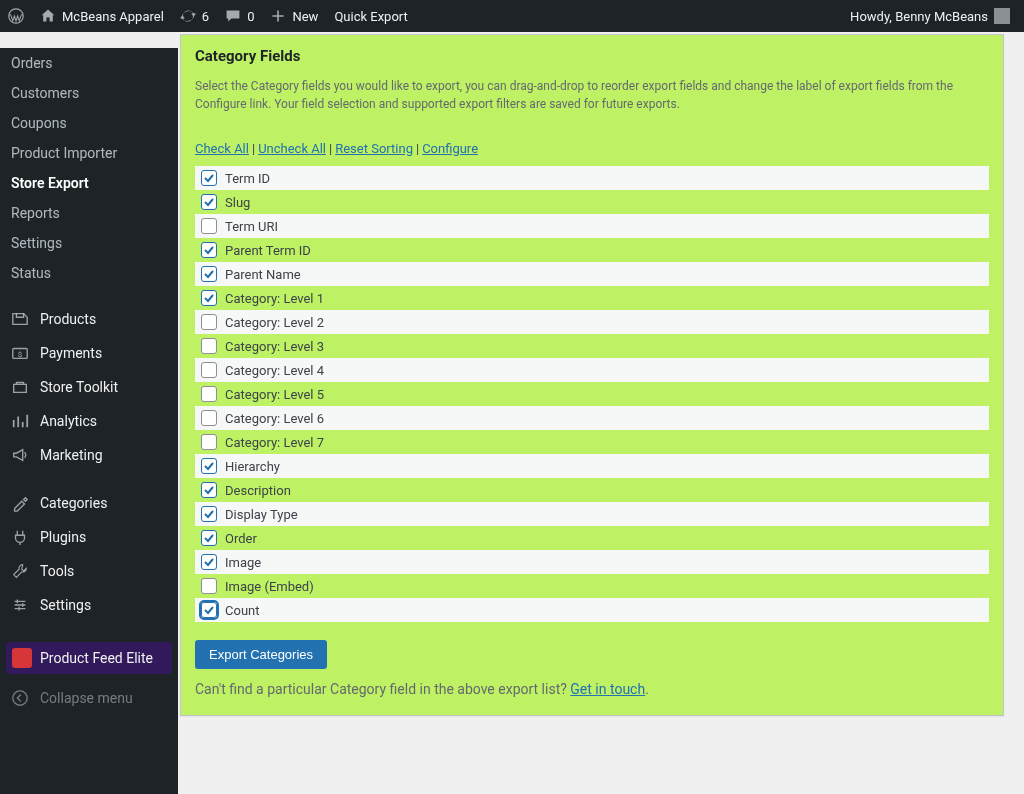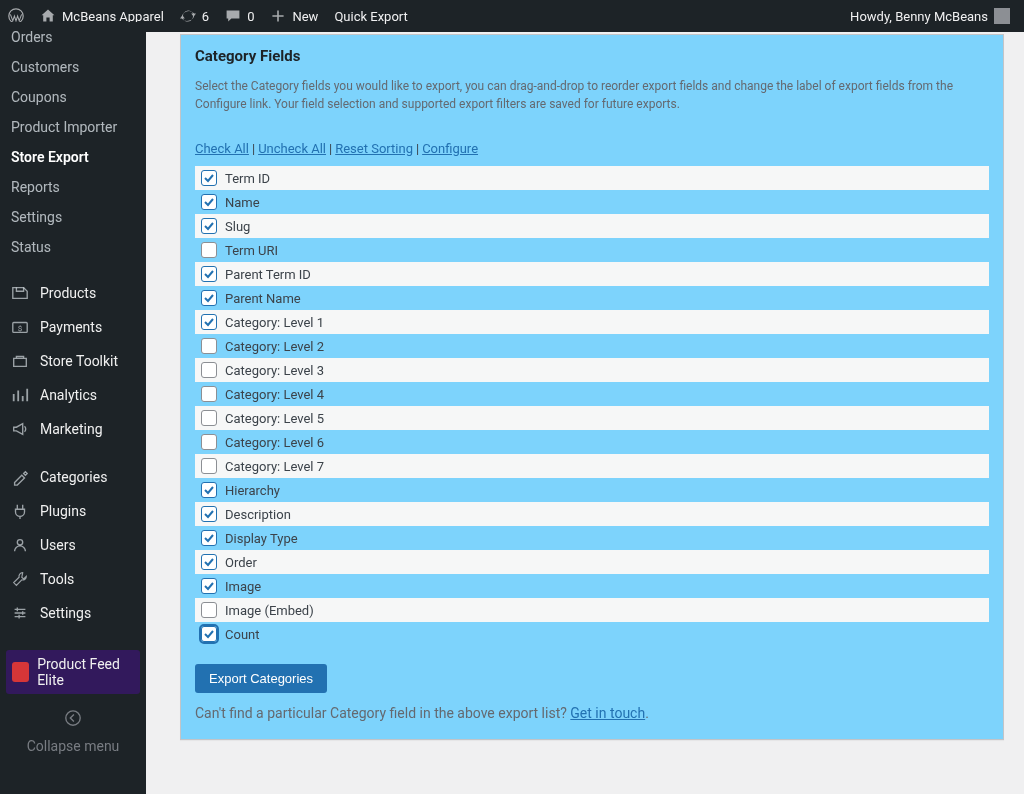--- a/index.html
+++ b/index.html
@@ -32,51 +32,51 @@
     color: #f0f0f1;
     cursor: pointer;
     gap: 6px;
     text-align: right;
   }
   .ab-icon { display:inline-flex; width:16px; height:16px; align-items:center; justify-content:center; }
   .ab-avatar { width:16px; height:16px; background:#8c8f94; display:inline-block;}
   
   .sidebar {
     position: absolute;
-    left: 0; top: 22px; bottom: 0;
-    width: 146px;
+    left: 0; top: 48px; bottom: 0;
+    width: 178px;
     background: #1d2327;
     color: #f0f0f0;
     font-size: 14px;
   }
   .sidebar ul { list-style: none; }
   .sub-item, .main-item, .collapse-item {
     display: flex;
     align-items: center;
     padding: 7px 10px;
     color: rgba(240,246,252,.7);
     cursor: pointer;
   }
   .sub-item { padding-left: 11px; }
   .sub-item.current { color: #fff; font-weight: 600; }
   .separator { height: 14px; }
   .main-item { gap: 10px; color:#f0f0f0;}
   .main-icon { width:20px; height:20px; display:inline-flex; align-items:center; justify-content:center; color:rgba(240,246,252,.6); }
-  .collapse-item { color:#787c82; gap:10px; padding:8px 10px;flex-direction:column;}
+  .collapse-item { color:#787c82; gap:10px; padding:8px 10px;}
   .pfe { background:#32195c; margin: 6px; border-radius:3px; padding:6px 6px; display:flex; align-items:center; gap:8px; color:#f0f0f0;}
   .pfe-icon {width:20px;height:20px;background:#d63638;border-radius:3px;display:inline-block;}
   
   .content {
     position:absolute;
     left:160px; top:32px; right:0; bottom:0;
     padding: 0 20px 20px 20px;
     overflow:auto;
   }
   .postbox {
-    background:#7dd3fc;
+    background:#bef264;
     border:1px solid #c3c4c7;
     box-shadow:0 1px 1px rgba(0,0,0,.04);
     padding: 12px 14px 18px 14px;
     margin-top: 2px;
   }
   .postbox h3 { font-size:15px; font-weight:700; color:#1d2327; margin-bottom:12px; }
   .desc { font-size:12px; color:#646970; line-height:1.5; margin-bottom:28px;}
   .links { font-size:13px; margin-bottom:10px;}
   .links a { color:#2271b1; text-decoration:underline; cursor:pointer;}
   .links .sep { color:#3c434a; margin:0 3px;}
@@ -242,29 +242,20 @@
         </span>
         <span>Categories</span>
       </li>
       <li class="main-item">
         <span class="main-icon">
           <svg viewBox="0 0 20 20" width="18" height="18" fill="currentColor">
             <path d="M7 3v5M13 3v5M5 8h10v3a5 5 0 01-5 5 5 5 0 01-5-5zM10 16v3" fill="none" stroke="currentColor" stroke-width="1.5"></path>
           </svg>
         </span>
         <span>Plugins</span>
-      </li>
-      <li class="main-item">
-        <span class="main-icon">
-          <svg viewBox="0 0 20 20" width="18" height="18" fill="currentColor">
-            <circle cx="10" cy="7" r="3" fill="none" stroke="currentColor" stroke-width="1.5"></circle>
-            <path d="M4 17a6 6 0 0112 0" fill="none" stroke="currentColor" stroke-width="1.5"></path>
-          </svg>
-        </span>
-        <span>Users</span>
       </li>
       <li class="main-item">
         <span class="main-icon">
           <svg viewBox="0 0 20 20" width="18" height="18" fill="currentColor">
             <path d="M13 3a4 4 0 00-4 5l-6 6 3 3 6-6a4 4 0 005-4l-3 3-2-2z" fill="none" stroke="currentColor" stroke-width="1.3"></path>
           </svg>
         </span>
         <span>Tools</span>
       </li>
       <li class="main-item">
@@ -307,28 +298,20 @@
             </svg>
           </span>
           <span>Term ID</span>
         </div>
         <div class="field-row">
           <span class="cb checked">
             <svg viewBox="0 0 12 12">
               <path d="M2 6l3 3 5-6" fill="none" stroke="#2271b1" stroke-width="2"></path>
             </svg>
           </span>
-          <span>Name</span>
-        </div>
-        <div class="field-row">
-          <span class="cb checked">
-            <svg viewBox="0 0 12 12">
-              <path d="M2 6l3 3 5-6" fill="none" stroke="#2271b1" stroke-width="2"></path>
-            </svg>
-          </span>
           <span>Slug</span>
         </div>
         <div class="field-row">
           <span class="cb"></span>
           <span>Term URI</span>
         </div>
         <div class="field-row">
           <span class="cb checked">
             <svg viewBox="0 0 12 12">
               <path d="M2 6l3 3 5-6" fill="none" stroke="#2271b1" stroke-width="2"></path>

